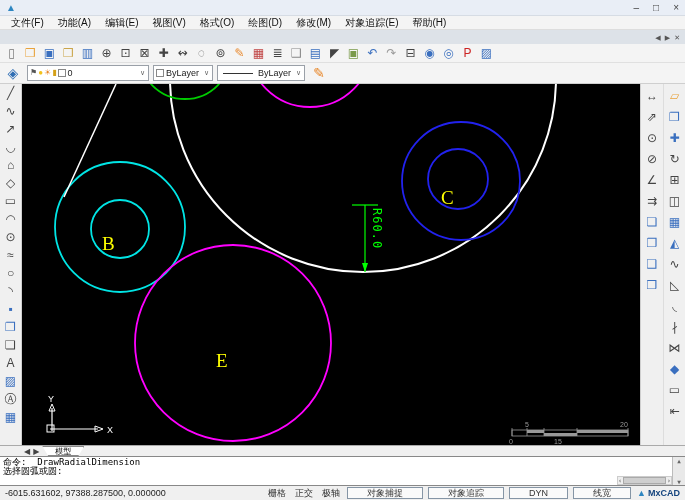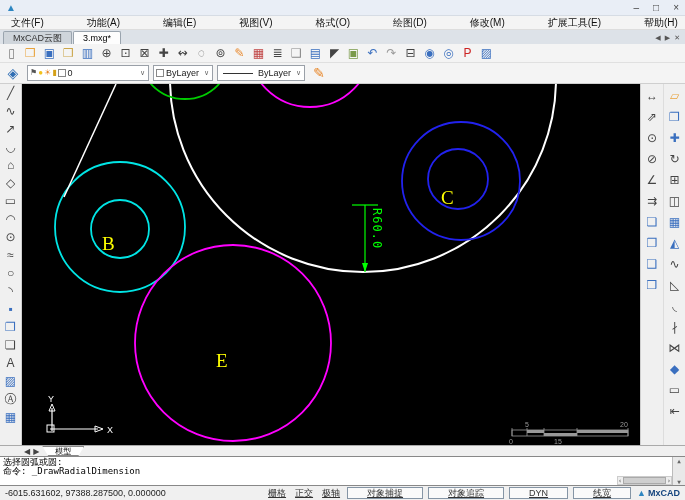--- a/index.html
+++ b/index.html
@@ -7,21 +7,21 @@
     font-family:"Liberation Sans","DejaVu Sans",sans-serif; }
   .win { width:685px; height:500px; display:flex; flex-direction:column; background:#f0f0f0; }
 
   
   .titlebar { height:16px; background:#e9eef6; display:flex; align-items:center; padding:0 6px; font-size:10px; color:#222; border-bottom:1px solid #d6dce4; }
   .titlebar .logo { color:#2e86c1; font-size:10px; margin-right:4px; }
   .titlebar .wc { margin-left:14px; color:#444; font-size:10px; cursor:default; }
   .titlebar .spacer { flex:1; }
 
   
-  .menubar { height:14px; background:#f4f4f4; display:flex; align-items:center; font-size:10px; color:#111; padding-left:4px; border-bottom:1px solid #ddd;justify-content:space-between; }
+  .menubar { height:14px; background:#f4f4f4; display:flex; align-items:center; font-size:10px; color:#111; padding-left:4px; border-bottom:1px solid #ddd; }
   .menubar .mi { padding:0 7px; height:14px; line-height:14px; }
 
   
   .tabbar { height:14px; background:#dde2e8; display:flex; align-items:flex-end; padding-left:3px; font-size:9px; }
   .dtab { height:13px; line-height:12px; padding:0 9px; border:1px solid #9aa4ae; border-bottom:none; background:#cfd5db; color:#333; margin-right:1px; border-radius:2px 2px 0 0; }
   .dtab.active { background:#fdfdfd; color:#000; }
   .tabctl { margin-left:auto; display:flex; gap:4px; padding:0 5px 2px 0; color:#555; font-size:7px; }
 
   
   .toolbar1 { height:19px; background:#f4f4f4; display:flex; align-items:center; padding-left:2px; border-bottom:1px solid #e0e0e0; }
@@ -58,21 +58,21 @@
   .cmdline { height:9px; line-height:9px; white-space:pre; }
   .cursor { display:inline-block; width:5px; height:8px; background:#000; vertical-align:-1px; margin-left:3px; }
   .vscroll { position:absolute; right:0; top:0; width:13px; height:100%; background:#e9e9e9; border-left:1px solid #bbb; display:flex; flex-direction:column; justify-content:space-between; align-items:center; font-size:6px; color:#666; }
   .hscroll { position:absolute; right:13px; bottom:0; width:55px; height:9px; background:#eee; border:1px solid #ccc; display:flex; align-items:center; font-size:7px; color:#555; }
   .hthumb { flex:1; height:7px; background:#cfcfcf; margin:0 1px; border:1px solid #aaa; }
 
   
   .statusbar { height:14px; background:#f0f0f0; display:flex; align-items:center; font-size:9px; color:#333; padding:0 5px; gap:6px; }
   .coords { font-size:9px; color:#222; }
   .stretch { flex:1; }
-  .tg { padding:0 2px; color:#333;text-decoration:underline; }
+  .tg { padding:0 2px; color:#333; }
   .tg.boxed { border:1px solid #8595a5; background:#fafafa; height:12px; line-height:11px; padding:0 19px; }
   .fblink { color:#1a5fb4; border:1px solid #aebecd; height:12px; line-height:11px; padding:0 3px; background:#fafcff; }
   .brand { color:#14447e; font-weight:bold; display:flex; align-items:center; gap:2px; }
   .brand .blogo { color:#2e86c1; font-size:9px; }
 </style>
 </head>
 <body>
 
 <div class="win">
 
@@ -85,29 +85,25 @@
   </div>
 
   <div class="menubar" id="menubar">
       <span class="mi">文件(F)</span>
       <span class="mi">功能(A)</span>
       <span class="mi">编辑(E)</span>
       <span class="mi">视图(V)</span>
       <span class="mi">格式(O)</span>
       <span class="mi">绘图(D)</span>
       <span class="mi">修改(M)</span>
-      <span class="mi">扩展工具(E)</span>
+      <span class="mi">对象追踪(E)</span>
       <span class="mi">帮助(H)</span>
     </div>
 
   <div class="tabbar">
-    <span id="doctabs" style="display:flex;align-items:flex-end;">
-        <span class="dtab">MxCAD云图</span>
-        <span class="dtab active">3.mxg*</span>
-      </span>
     <span class="tabctl" id="tabctl">
         <span>◀</span>
         <span>▶</span>
         <span>✕</span>
       </span>
   </div>
 
   <div class="toolbar1" id="maintb">
       <div class="ti" style="color: rgb(119, 119, 119);">▯</div>
       <div class="ti" style="color: rgb(232, 163, 61);">❒</div>
@@ -260,22 +256,22 @@
   </div>
 
   <div class="modeltabs">
     <span>◀</span>
     <span>▶</span>
     <span class="mtab">模型</span>
   </div>
 
   <div class="cmdarea">
     <div id="cmdlines">
+        <div class="cmdline">命令: _DrawRadialDimension</div>
         <div class="cmdline">选择圆弧或圆:</div>
-        <div class="cmdline">命令: _DrawRadialDimension</div>
       </div>
     <div class="vscroll">
       <span>▲</span>
       <span>▼</span>
     </div>
     <div class="hscroll">
       <span>‹</span>
       <span class="hthumb"></span>
       <span>›</span>
     </div>

